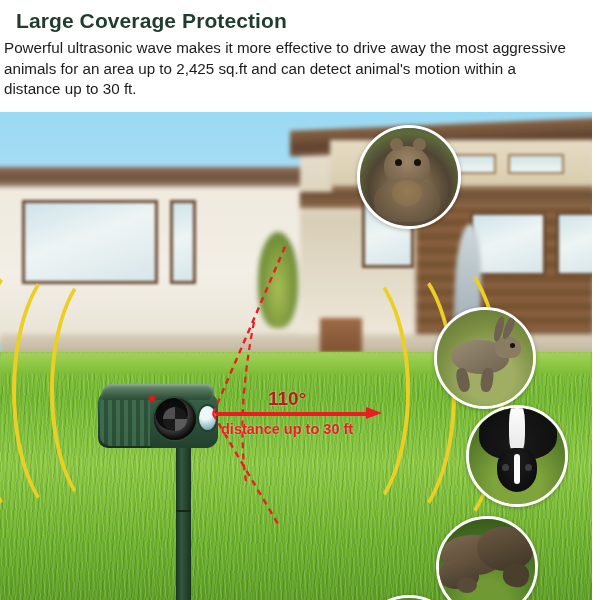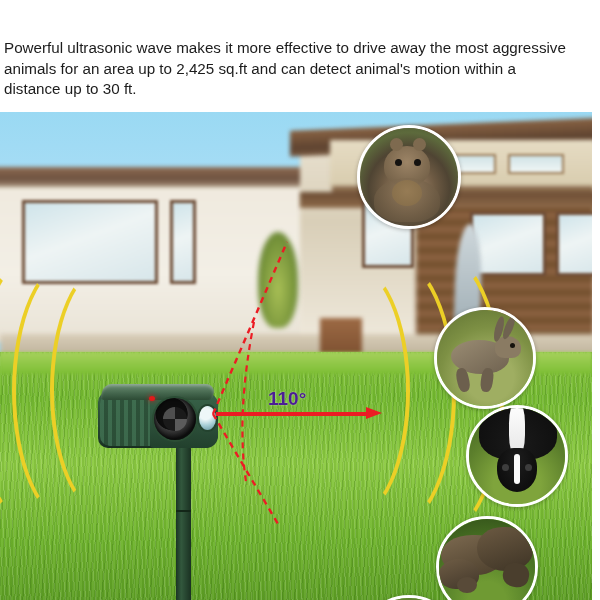--- a/index.html
+++ b/index.html
@@ -176,41 +176,42 @@
 
   
   .cone{position:absolute;left:150px;top:112px;width:290px;height:300px;overflow:visible;}
   .arrow{position:absolute;left:216px;top:298px;width:166px;height:7px;}
   .arrow-line{position:absolute;left:0;top:2px;width:152px;height:4px;background:#ec1c24;}
   .arrow-head{
     position:absolute;left:150px;top:-3px;width:0;height:0;
     border-top:6px solid transparent;border-bottom:6px solid transparent;border-left:16px solid #ec1c24;
   }
   .deg{
-    position:absolute;left:268px;top:276px;color:#4c1d95;font-size:19px;font-weight:bold;
+    position:absolute;left:268px;top:276px;color:#b91c1c;font-size:19px;font-weight:bold;
     text-shadow:0 0 2px rgba(255,255,255,.55);
   }
   .dist{
     position:absolute;left:221px;top:309px;color:#ec1c24;font-size:14.5px;font-weight:bold;
     text-shadow:0 0 2px rgba(255,255,255,.5);
   }
 
   
   .animal{
     position:absolute;border-radius:50%;border:3px solid #ffffff;overflow:hidden;
     box-shadow:0 1px 4px rgba(0,0,0,.28);
   }
   .an-inner{position:absolute;left:0;top:0;right:0;bottom:0;}
 </style>
 </head>
 <body>
 
 <div class="page">
 
   <div class="textblock">
+    <div class="headline">Large Coverage Protection</div>
     <div class="bodycopy">Powerful ultrasonic wave makes it more effective to drive away the most aggressive animals for an area up to 2,425 sq.ft and can detect animal's motion within a distance up to 30 ft.</div>
   </div>
 
   <div class="photo">
 
     <div class="sky"></div>
 
     <div class="house-left"></div>
     <div class="roof-left"></div>
     <div class="house-right"></div>
@@ -267,20 +268,21 @@
       <line x1="63" y1="190" x2="137" y2="18" stroke="#ec1c24" stroke-width="2.4" stroke-dasharray="6 5"></line>
       <line x1="63" y1="190" x2="128" y2="300" stroke="#ec1c24" stroke-width="2.4" stroke-dasharray="6 5"></line>
       <path d="M 104 98 Q 86 190 96 258" stroke="#ec1c24" stroke-width="2.2" fill="none" stroke-dasharray="6 5"></path>
     </svg>
 
     <div class="arrow">
       <div class="arrow-line"></div>
       <div class="arrow-head"></div>
     </div>
     <div class="deg">110°</div>
+    <div class="dist">distance up to 30 ft</div>
 
     <div class="animal" style="left:357px;top:13px;width:98px;height:98px;">
       <div class="an-inner" style="background:radial-gradient(circle at 50% 62%,#8a7258 0 18%,#6d5a43 34%,#4f4433 52%,#5d6a3c 72%,#46552c 100%);">
         <div style="position:absolute;left:24px;top:18px;width:46px;height:40px;border-radius:50% 50% 45% 45%;
              background:radial-gradient(circle at 50% 40%,#9c8466,#6b5941);"></div>
         <div style="position:absolute;left:30px;top:10px;width:13px;height:13px;border-radius:50%;background:#7e6a4f;"></div>
         <div style="position:absolute;left:53px;top:10px;width:13px;height:13px;border-radius:50%;background:#7e6a4f;"></div>
         <div style="position:absolute;left:35px;top:31px;width:7px;height:7px;border-radius:50%;background:#141210;"></div>
         <div style="position:absolute;left:54px;top:31px;width:7px;height:7px;border-radius:50%;background:#141210;"></div>
         <div style="position:absolute;left:32px;top:52px;width:30px;height:26px;border-radius:50%;background:#c99a3c;"></div>

